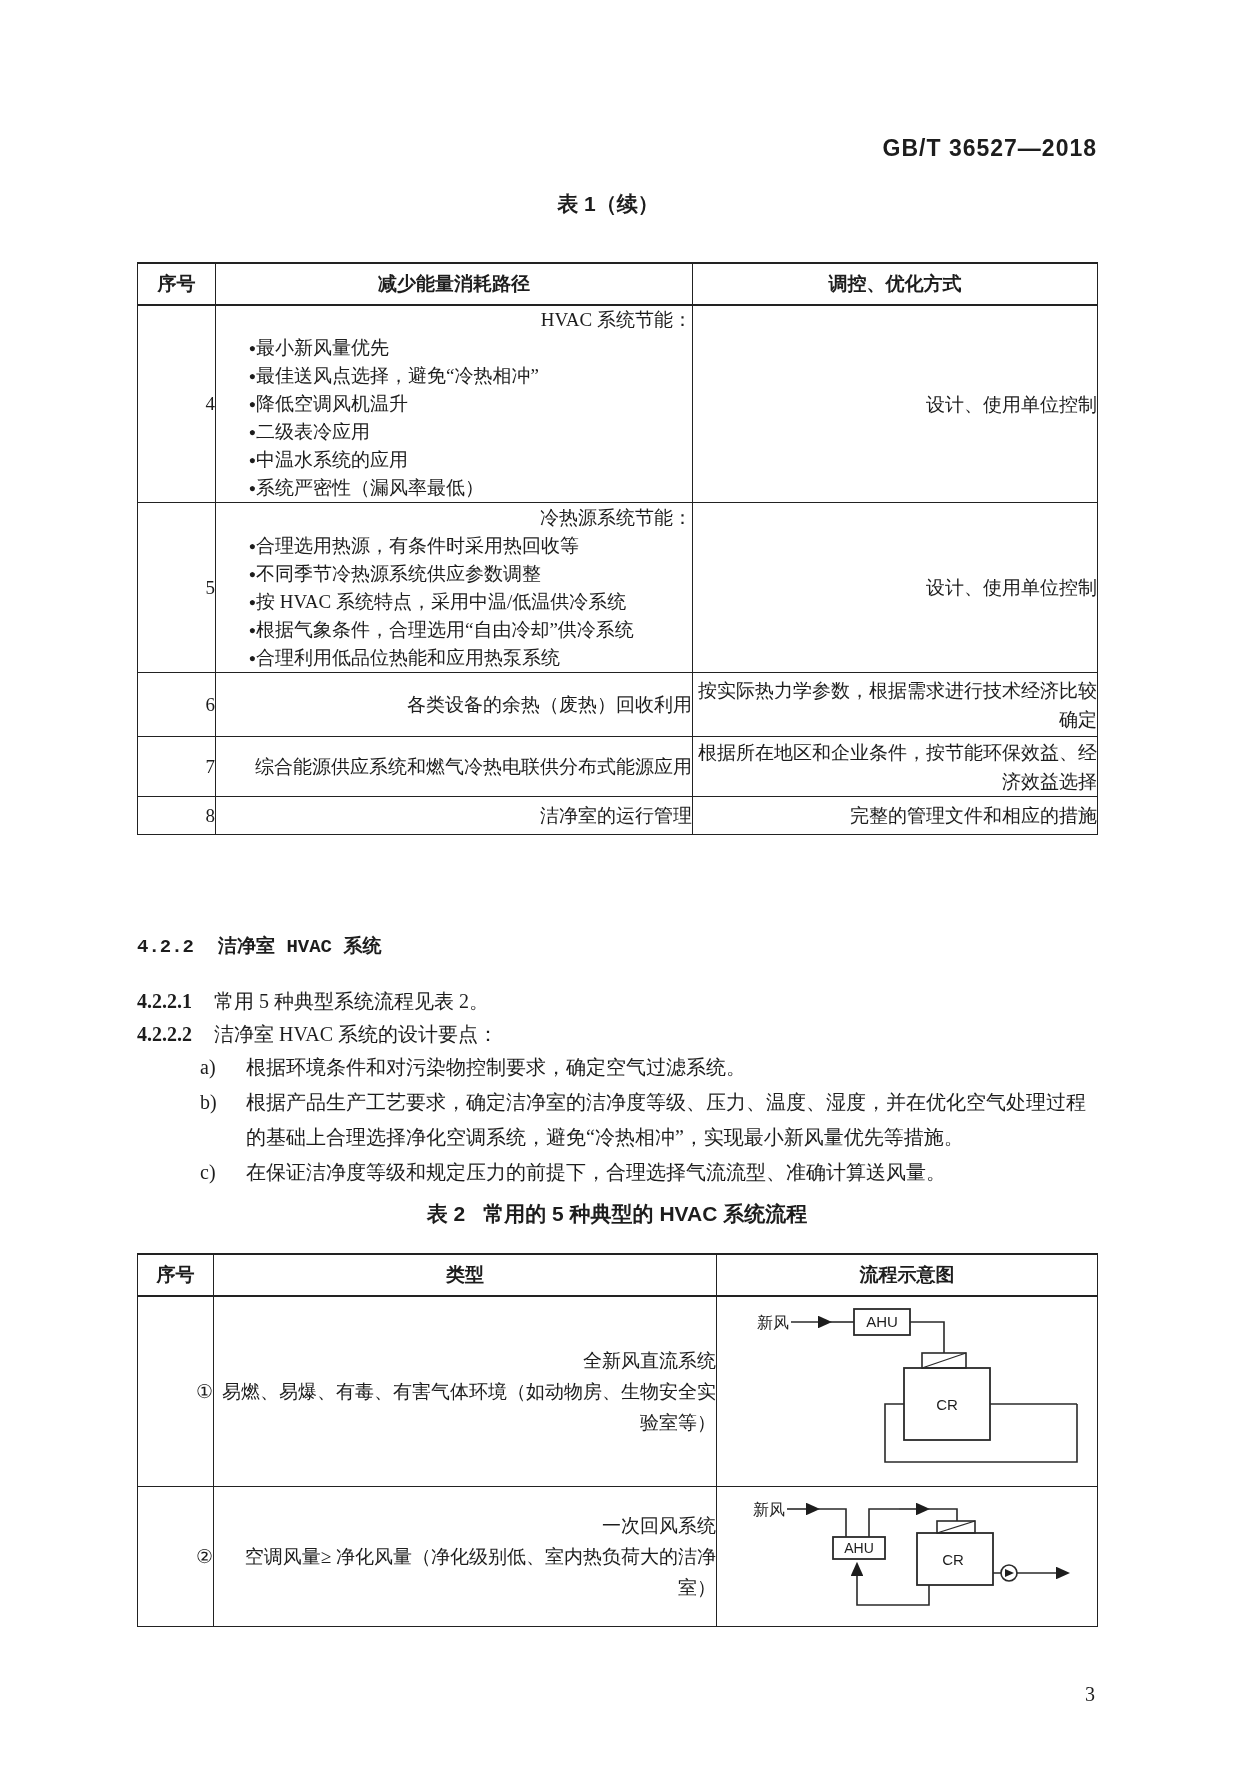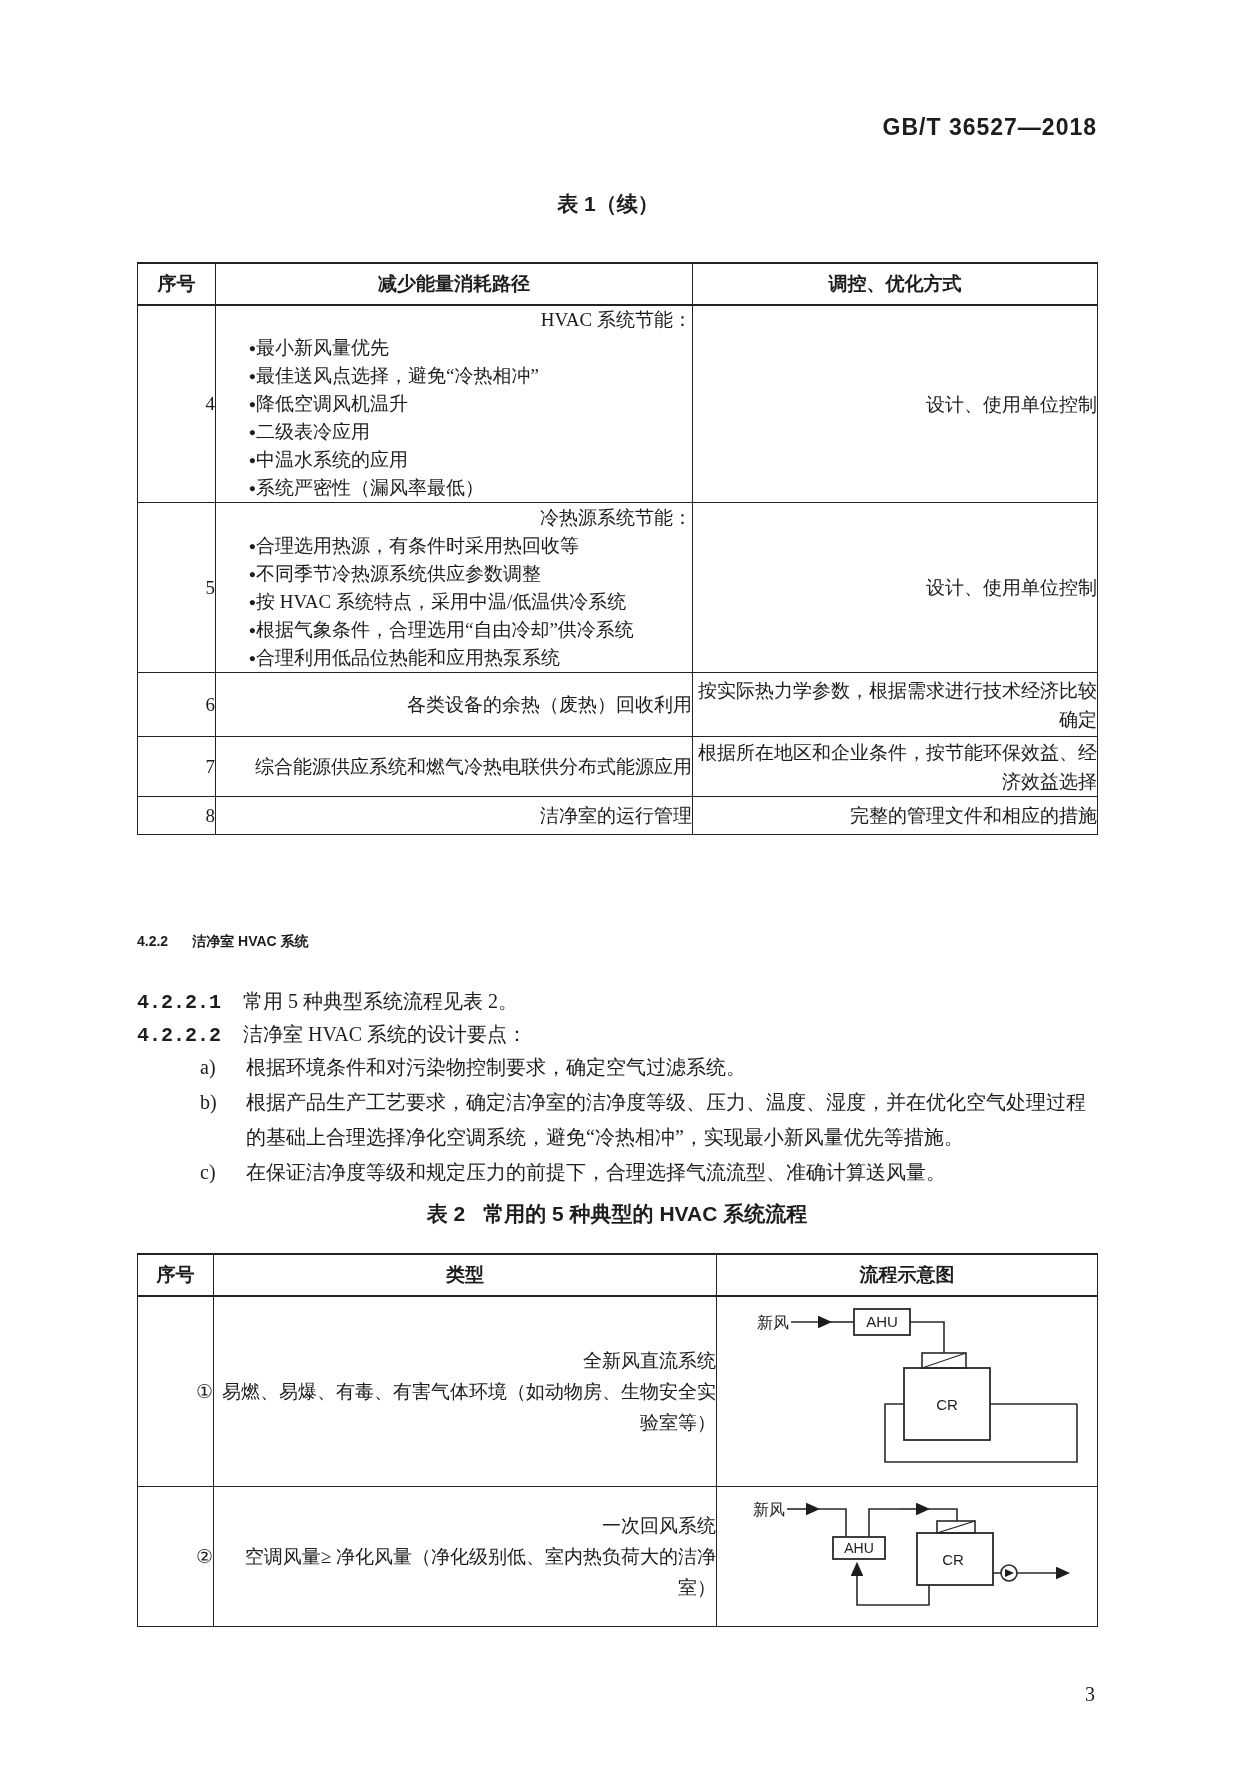--- a/index.html
+++ b/index.html
@@ -3,21 +3,21 @@
 <meta charset="utf-8">
 <style>
   html,body{margin:0;padding:0;}
   body{
     width:1233px;height:1782px;position:relative;
     background:#ffffff;color:#1d1d1d;
     font-family:"Liberation Serif", serif;
     -webkit-font-smoothing:antialiased;
   }
   .doc-header{
-    position:absolute;top:114px;right:136px;
+    position:absolute;top:135px;right:136px;
     font-family:"Liberation Sans", sans-serif;
     font-weight:bold;font-size:23px;letter-spacing:1px;
   }
   .tbl-caption{
     position:absolute;left:137px;width:960px;text-align:center;
     font-family:Liberation Sans, sans-serif;font-weight:bold;font-size:21px;
   }
   #t1-caption{top:190px;}
   #t2-caption{top:1200px;}
   .tbl-caption .cap-label{margin-right:18px;}
@@ -41,26 +41,26 @@
   td.cell-num{text-align:center;font-size:19px;}
   td.cell-path{padding:4px 12px 4px 14px;}
   td.cell-ctrl{padding:4px 8px 4px 14px;line-height:29px;}
   .path-title{line-height:28px;}
   .bullet-line{display:flex;line-height:28px;}
   .bullet-line .bullet{width:40px;padding-left:18px;box-sizing:border-box;font-size:12px;line-height:28px;}
   .fn-cell{padding:5px 10px 8px 28px;font-size:18px;line-height:27px;border-bottom:none;}
   .fn-line sup{font-size:12px;margin-right:10px;}
   .section-heading{
     position:absolute;left:137px;
-    font-family:Liberation Sans, sans-serif;font-weight:bold;font-size:14px;text-align:center;
+    font-family:Liberation Mono, monospace;font-weight:bold;font-size:19px;text-align:center;
   }
   .clause{
     position:absolute;left:137px;width:960px;font-size:20px;line-height:33px;
   }
-  .clause .clause-num{font-family:Liberation Mono, monospace;font-weight:bold;margin-right:22px;margin-top:32px;}
+  .clause .clause-num{font-family:Liberation Serif, serif;font-weight:bold;margin-right:22px;margin-top:32px;}
   .clause-items{position:absolute;left:200px;width:897px;font-size:20px;}
   .clause-item{display:flex;line-height:35px;}
   .clause-item .item-marker{width:46px;flex:none;}
   .clause-item .item-text{flex:1;}
   td.cell-type{padding:6px 14px 6px 18px;line-height:31px;margin-top:23px;}
   td.cell-diagram{padding:0;}
   .diagram-wrap{display:flex;justify-content:center;align-items:center;height:100%;}
   svg text{font-family:"Liberation Sans", sans-serif;fill:#1d1d1d;}
   .page-number{
     position:absolute;top:1683px;right:138px;font-size:20px;

